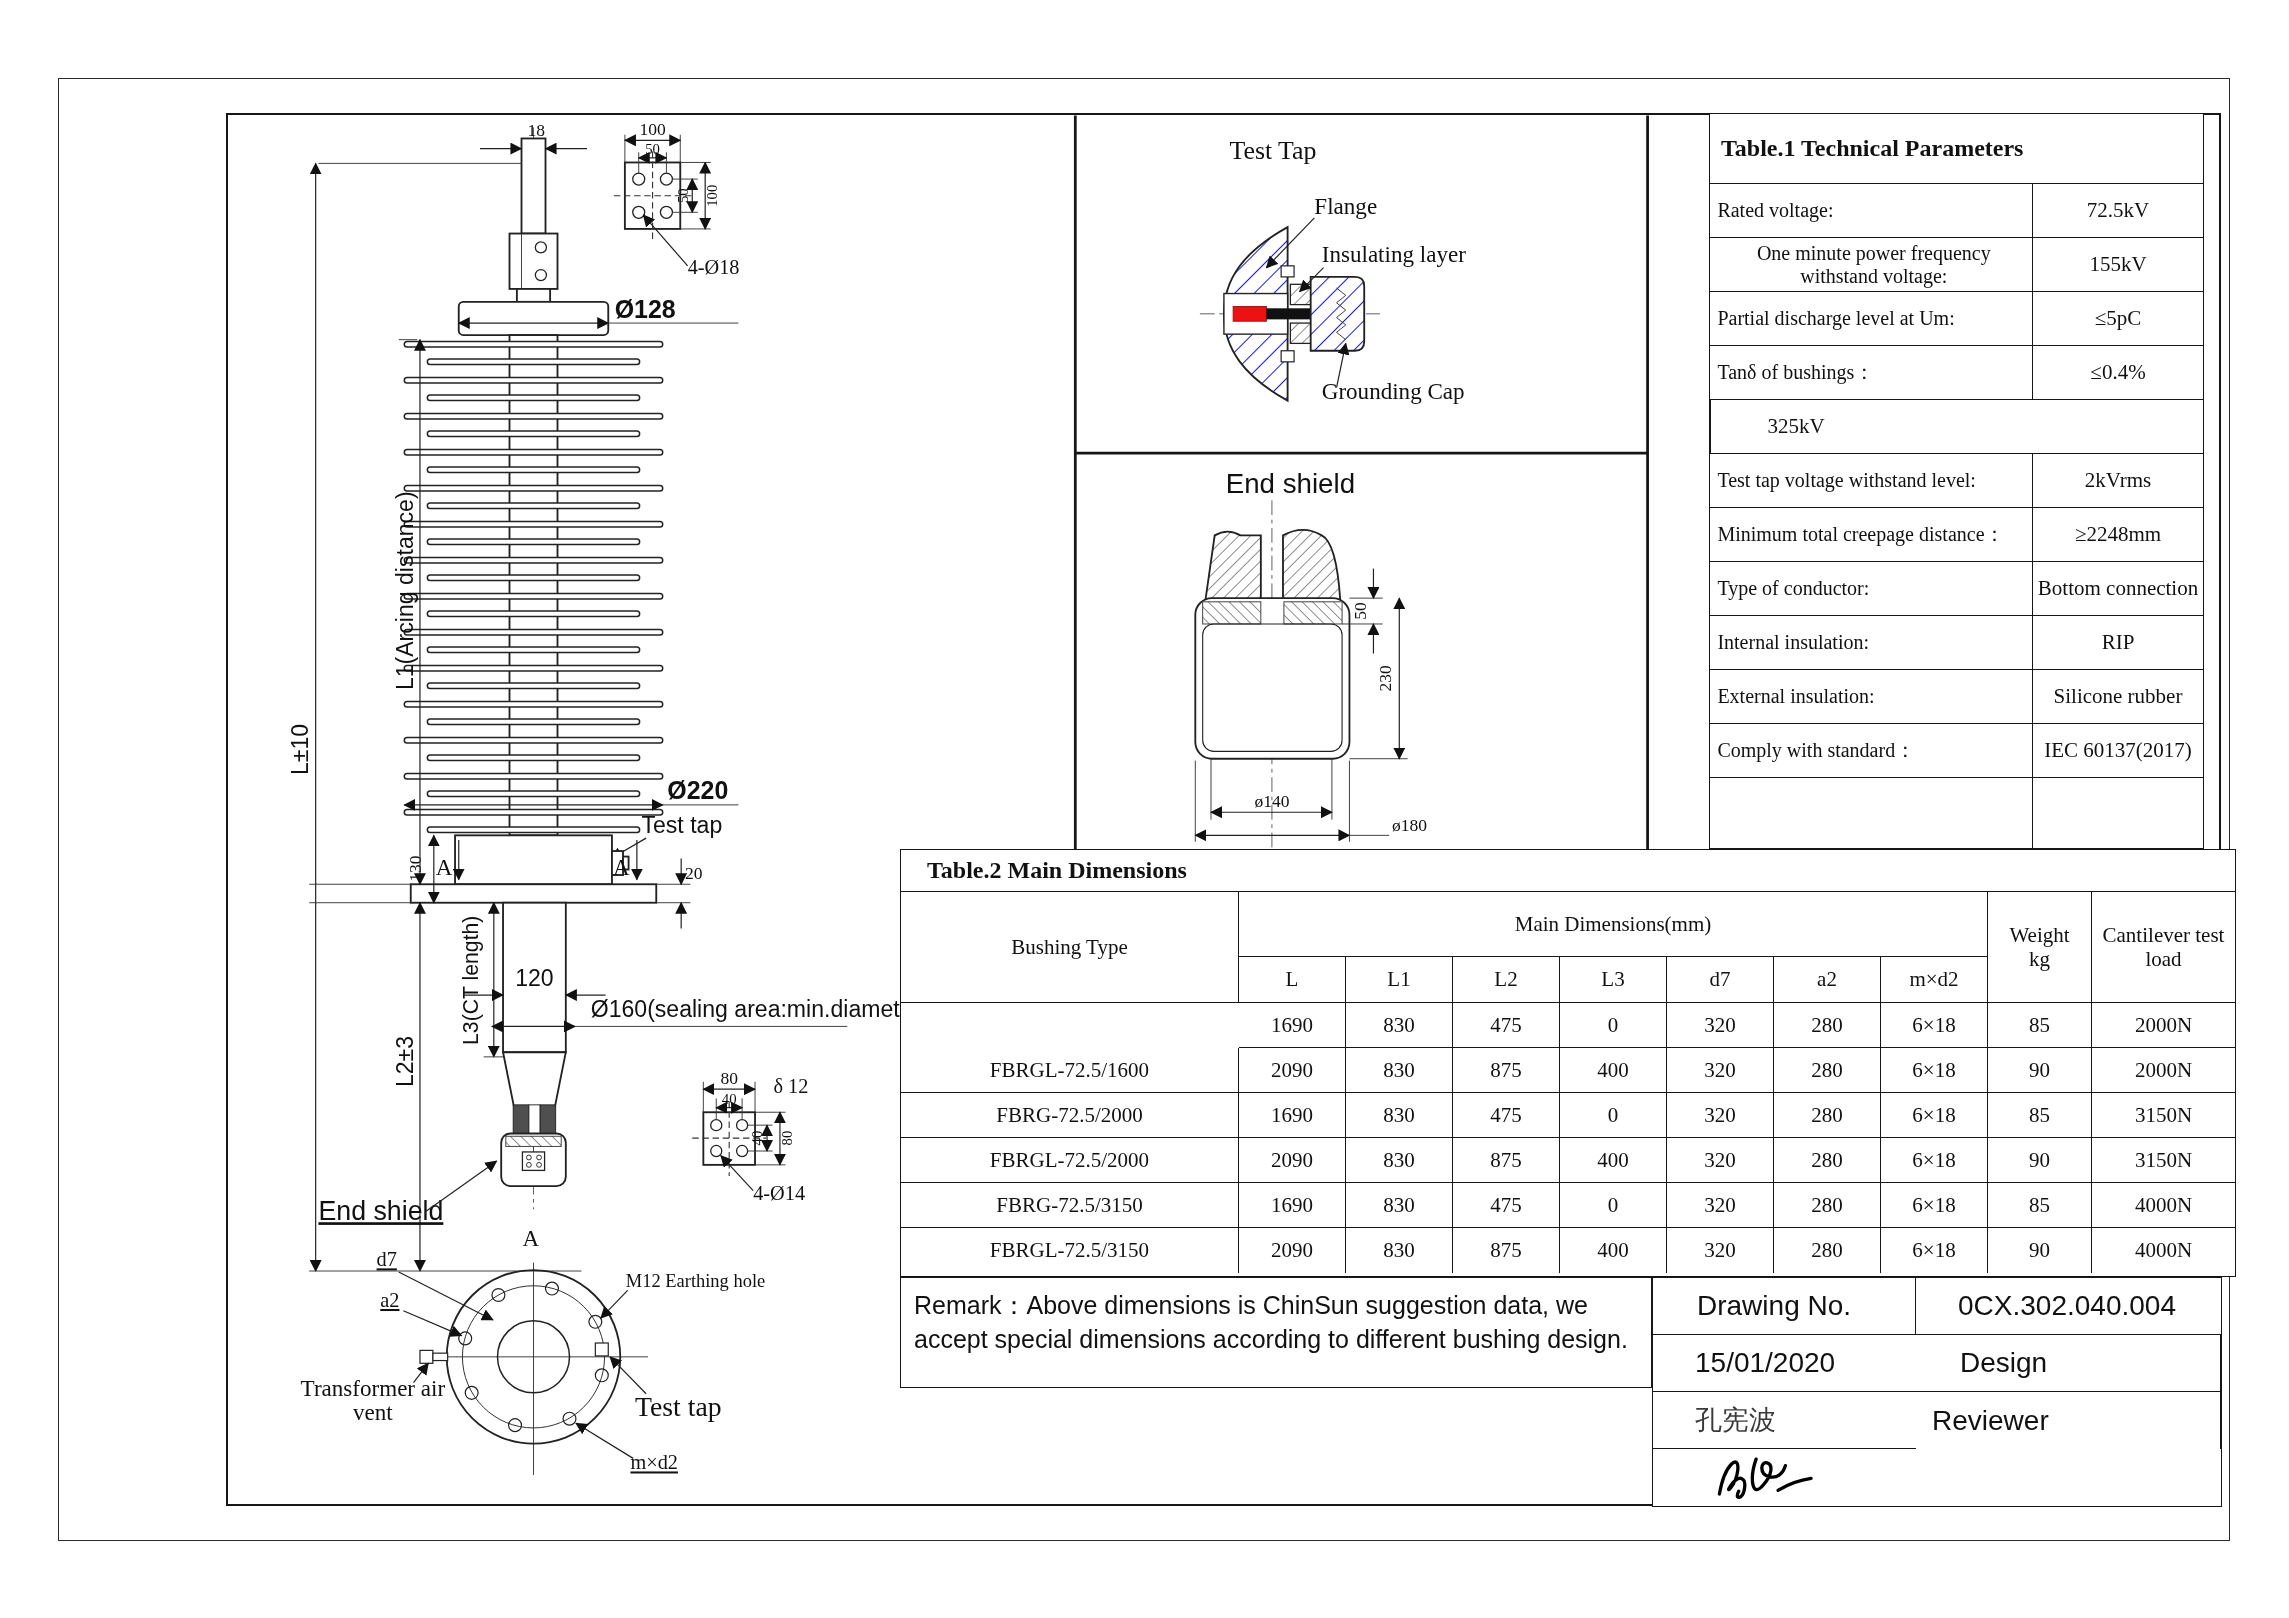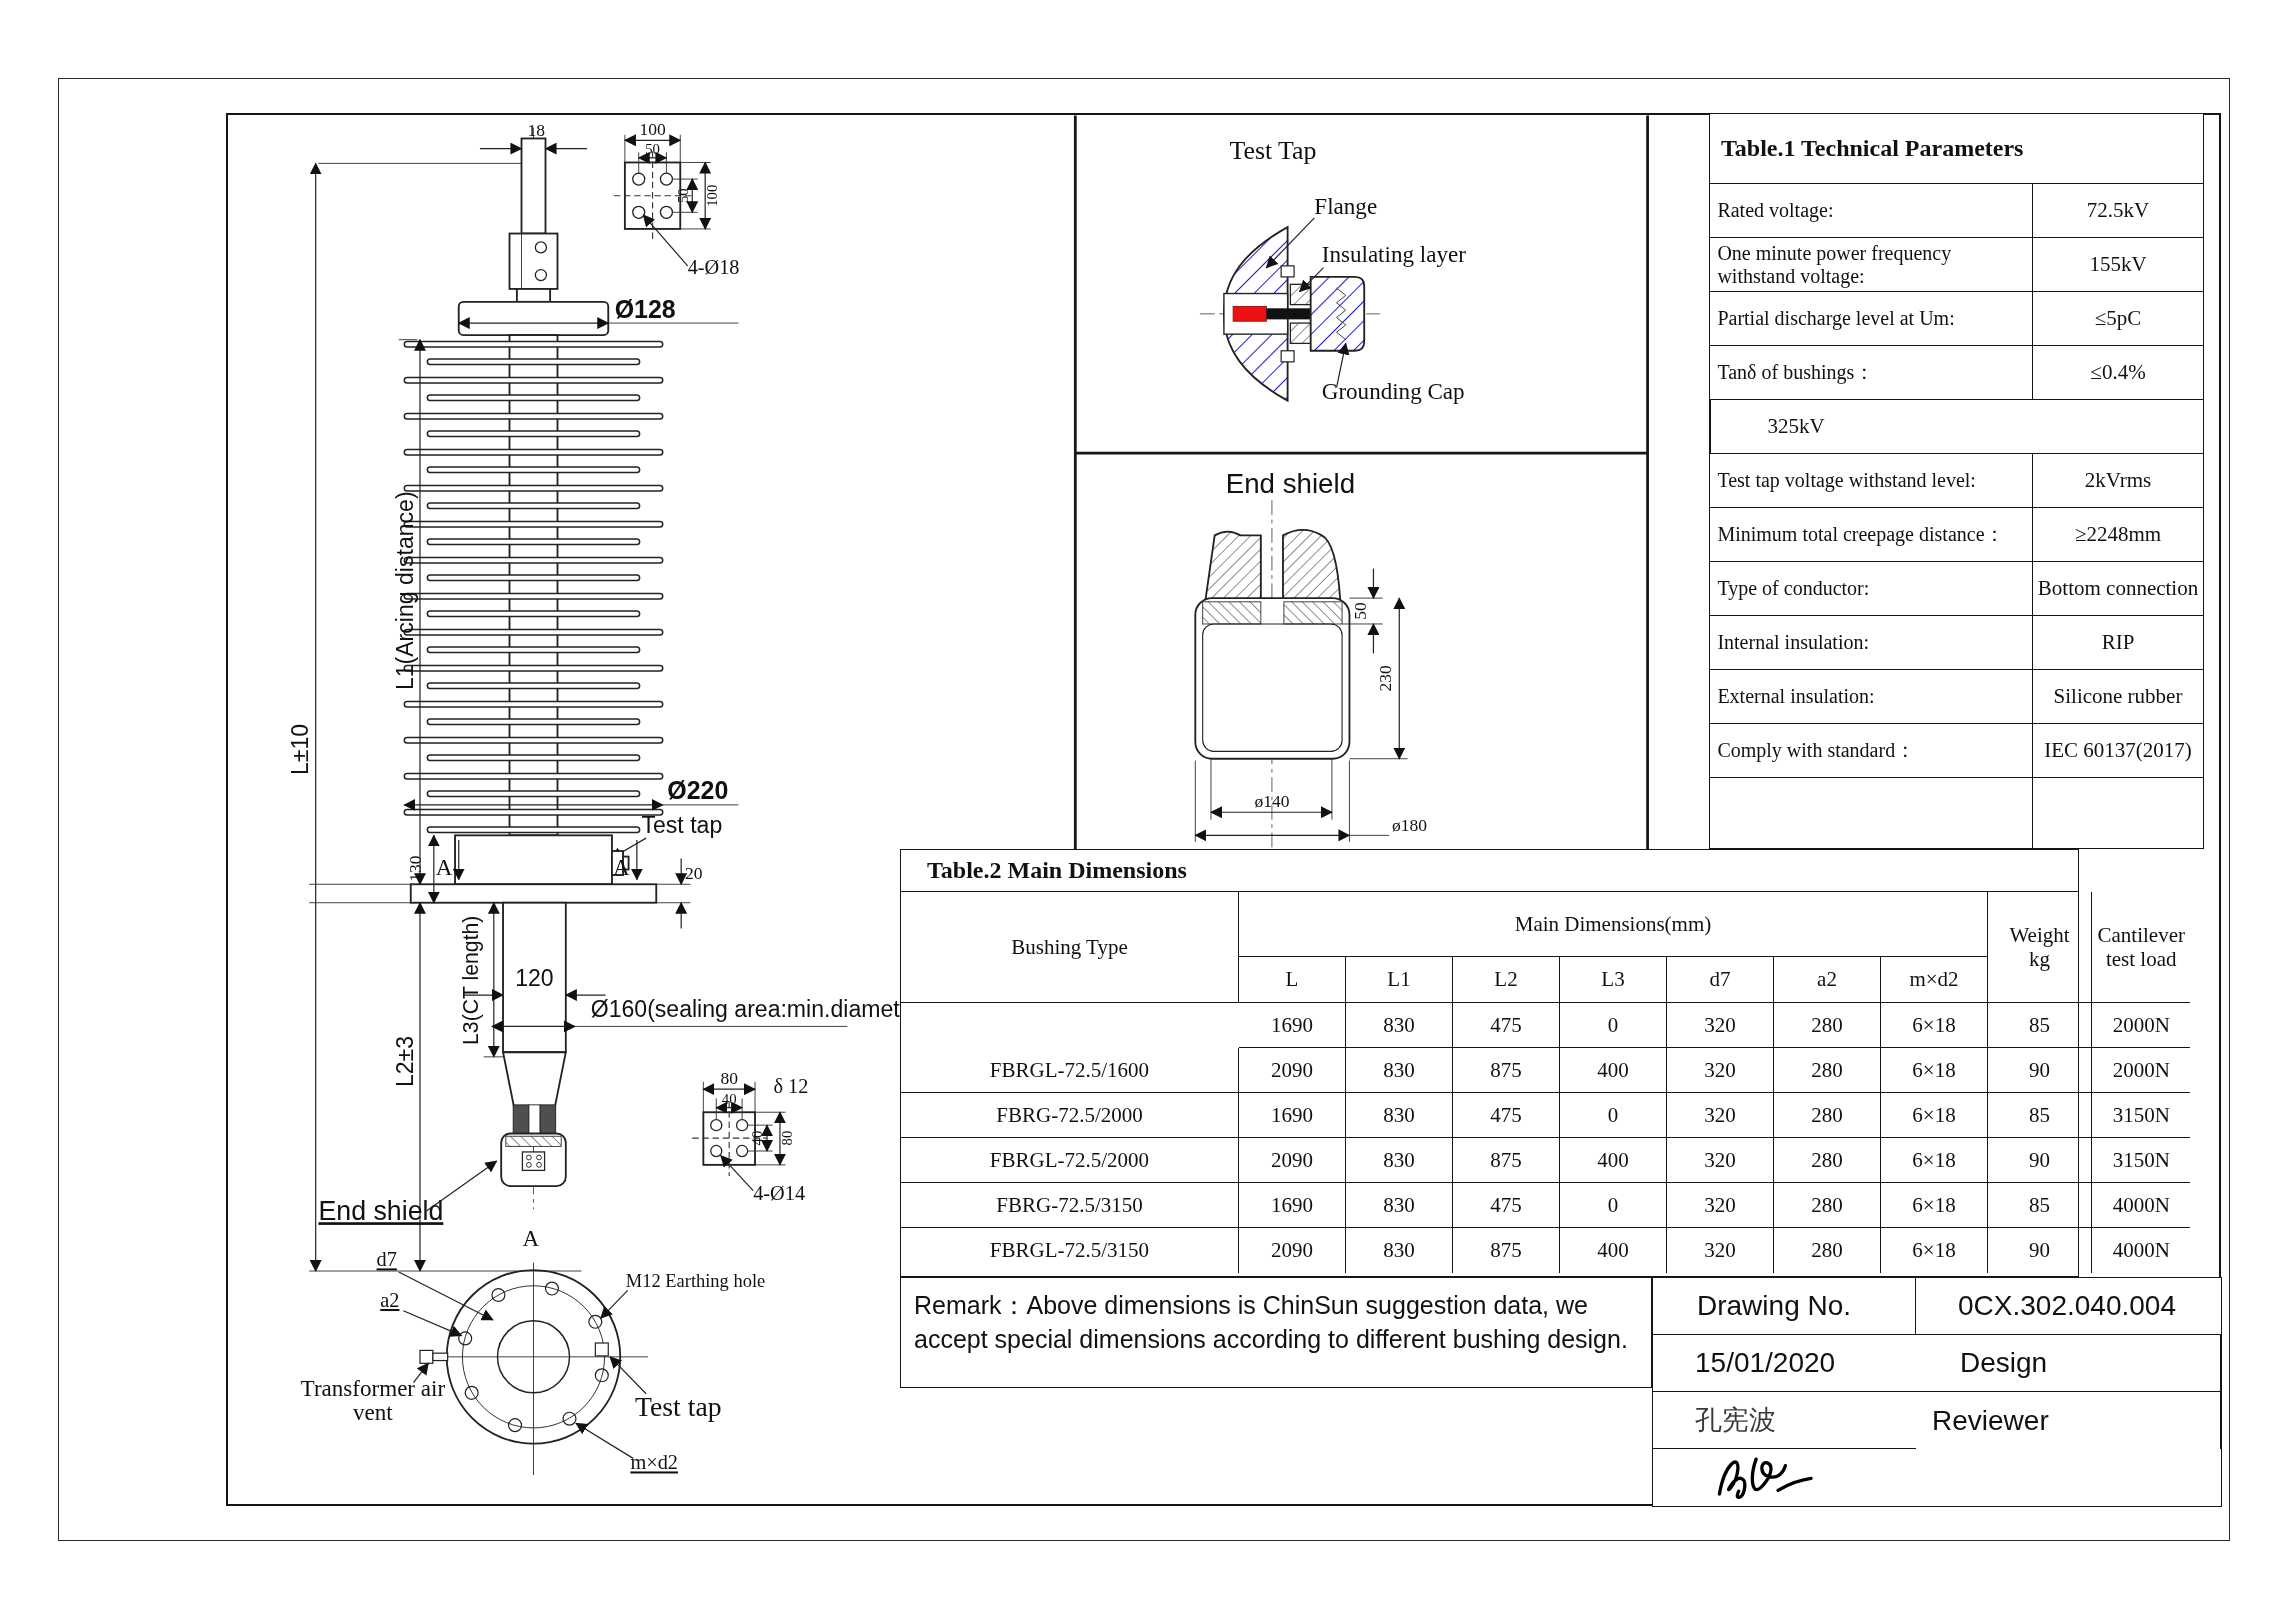--- a/index.html
+++ b/index.html
@@ -25,25 +25,25 @@
   svg text.big{font:30px "Liberation Serif",serif;}
   svg text.u{text-decoration:underline;}
   
   #table1{left:1709px;top:113px;width:495px;height:736px;border:1.8px solid #161616;
           display:flex;flex-direction:column;box-sizing:border-box;background:#fff;}
   .t1-title{height:69px;border-bottom:1.8px solid #161616;display:flex;align-items:center;
             padding-left:11px;font:bold 24px "Liberation Serif",serif;}
   .t1-row{height:54px;border-bottom:1.8px solid #161616;display:flex;box-sizing:border-box;}
   .t1-row.fill{flex:1;border-bottom:none;}
   .t1-l{flex:1;display:flex;align-items:center;padding:1.8px 1.8px 1.8px 7.4px;
-        font:20px "Liberation Serif",serif;line-height:1.15;}
+        font:20px "Liberation Serif",serif;line-height:1.15;text-align:center;}
   .t1-v{width:170px;border-left:1.8px solid #161616;display:flex;align-items:center;justify-content:center;
         font:21px "Liberation Serif",serif;text-align:center;line-height:1.1;}
   
-  #table2{left:900px;top:849px;width:1179px;height:428px;border:1.8px solid #161616;
+  #table2{left:900px;top:849px;width:1336px;height:428px;border:1.8px solid #161616;
           box-sizing:border-box;background:#fff;}
   .t2-title{height:42px;border-bottom:1.8px solid #161616;display:flex;align-items:center;
             padding-left:26px;font:bold 24px "Liberation Serif",serif;box-sizing:border-box;}
   .t2-grid{display:grid;grid-template-columns:338px repeat(7,107px) 104px auto;
            grid-template-rows:65px 46px repeat(6,45px);height:380px;}
   .t2-grid .c{border-right:1.8px solid #161616;border-bottom:1.8px solid #161616;
               display:flex;align-items:center;justify-content:center;text-align:center;
               font:21px "Liberation Serif",serif;line-height:1.15;box-sizing:border-box;}
   .t2-grid .nr{border-right:none;}
   .t2-grid .nb{border-bottom:none;text-align:center;}

